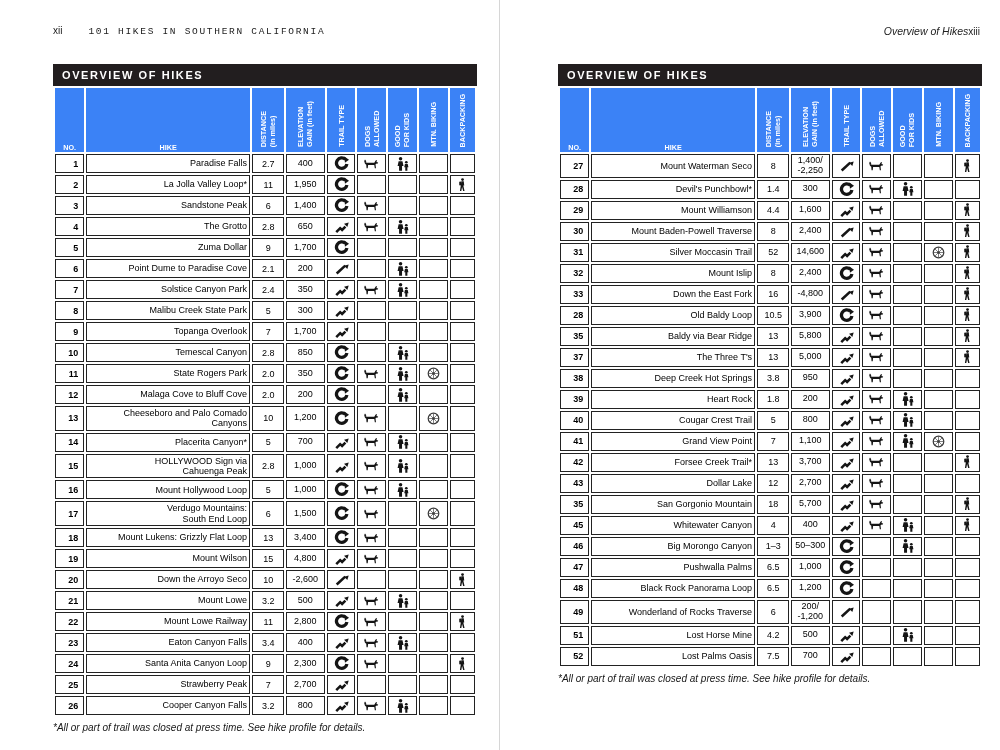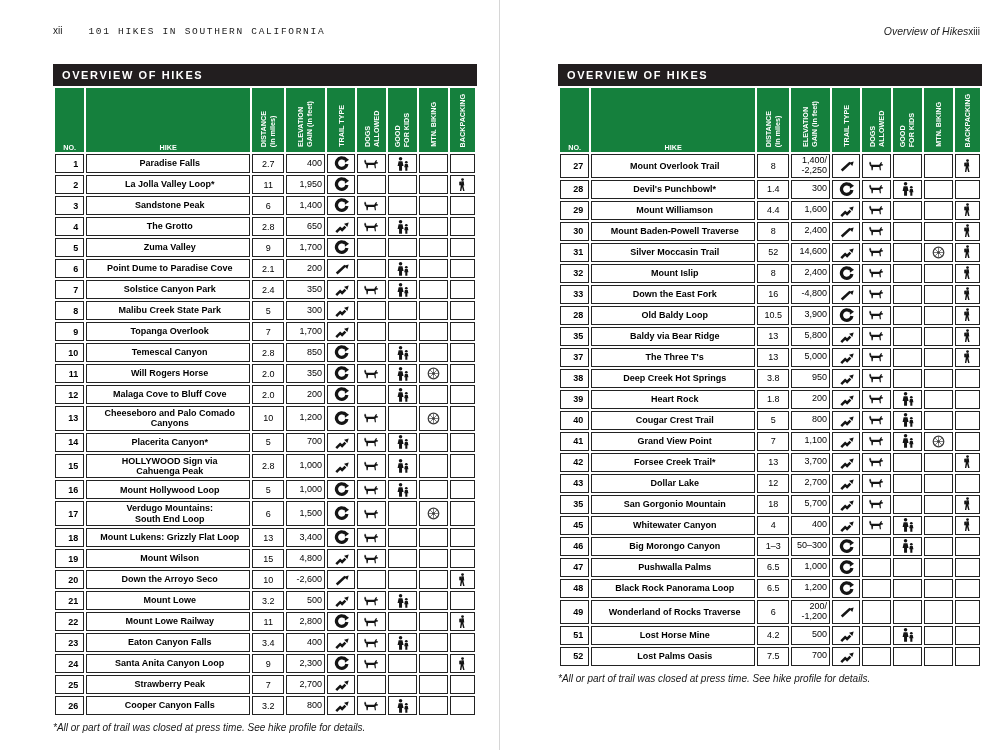--- a/index.html
+++ b/index.html
@@ -13,33 +13,33 @@
   .runhead.right{justify-content:flex-end;left:58px;}
   .rh-title-caps{margin-left:26px;font-size:9.5px;letter-spacing:1.7px;color:#222;font-family:Liberation Mono, monospace;}
   .rh-title-italic{font-style:italic;font-size:10.5px;color:#222;}
   .folio{font-size:10px;color:#222;}
   .runhead.right .folio{}
   .table-block{position:absolute;top:64px;left:40px;width:424px;}
   .page-right .table-block{left:58px;}
   .title-bar{background:#221e1f;color:#fff;font-weight:bold;font-size:11px;letter-spacing:1.6px;
              padding:5px 8px 5px 9px;}
   table.hikes{width:424px;border-collapse:separate;border-spacing:2px;table-layout:fixed;}
-  table.hikes th{background:#15803d;color:#fff;font-size:7.2px;font-weight:bold;
+  table.hikes th{background:#3b82f6;color:#fff;font-size:7.2px;font-weight:bold;
                  vertical-align:bottom;height:62px;padding:0;text-align:center;}
   th.hcell{text-align:left;padding:0 0 4px 4px;}
   .vlabel{display:inline-block;writing-mode:vertical-rl;transform:rotate(180deg);
           white-space:pre-line;line-height:1.3;padding:3px 0;text-align:left;}
   table.hikes td{border:1px solid #222;background:#fff;height:15px;font-size:9px;
                  color:#000;vertical-align:middle;overflow:hidden;}
   td.tint{background:#dfebd8;}
   td.c-no{font-weight:bold;text-align:right;padding-right:5px;font-size:8.8px;}
-  td.c-hike{font-weight:bold;text-align:center;padding:1px 2px 1px 5px;font-size:9px;
+  td.c-hike{font-weight:normal;text-align:right;padding:1px 2px 1px 5px;font-size:9px;
             white-space:pre-line;line-height:1.15;}
   td.c-dist{text-align:center;}
-  td.c-elev{text-align:right;padding-right:2px;white-space:pre-line;line-height:1.1;}
+  td.c-elev{text-align:center;padding-right:2px;white-space:pre-line;line-height:1.1;}
   td.c-icon{text-align:center;padding:0;}
   td.c-icon svg{display:inline-block;vertical-align:middle;}
   .footnote{margin:5px 0 0 0;font-size:10px;font-style:italic;color:#161616;}
 </style>
 </head>
 <body>
 
 <div class="spread">
   <div class="gutter"></div>
 
@@ -150,21 +150,21 @@
     <circle cx="5.2" cy="2.1" r="2" fill="#151515"></circle>
     <path fill="#151515" d="M3 4.9 L7.4 4.9 L8.6 10.2 L6.9 10.2 L6.9 15.6 L3.5 15.6 L3.5 10.2 L1.8 10.2 Z"></path>
     <circle cx="11.8" cy="6" r="1.55" fill="#151515"></circle>
     <path fill="#151515" d="M10.2 7.9 L13.4 7.9 L14.2 11.7 L13 11.7 L13 15.6 L10.6 15.6 L10.6 11.7 L9.4 11.7 Z"></path>
                 </svg></td>
               <td class="c-icon "></td>
               <td class="c-icon tint"></td>
             </tr>
             <tr>
               <td class="c-no">5</td>
-              <td class="c-hike">Zuma Valley</td>
+              <td class="c-hike">Zuma Dollar</td>
               <td class="c-dist tint">9</td>
               <td class="c-elev">1,700</td>
               <td class="c-icon tint"><svg width="15" height="15" viewBox="0 0 20 20">
     <path d="M15.2 4.5 A7 7 0 1 0 17.2 10.6" fill="none" stroke="#151515" stroke-width="4.4"></path>
     <polygon points="13.8,0.6 20,4.9 14.6,8.9" fill="#151515"></polygon>
                 </svg></td>
               <td class="c-icon "></td>
               <td class="c-icon tint"></td>
               <td class="c-icon "></td>
               <td class="c-icon tint"></td>
@@ -251,21 +251,21 @@
     <circle cx="5.2" cy="2.1" r="2" fill="#151515"></circle>
     <path fill="#151515" d="M3 4.9 L7.4 4.9 L8.6 10.2 L6.9 10.2 L6.9 15.6 L3.5 15.6 L3.5 10.2 L1.8 10.2 Z"></path>
     <circle cx="11.8" cy="6" r="1.55" fill="#151515"></circle>
     <path fill="#151515" d="M10.2 7.9 L13.4 7.9 L14.2 11.7 L13 11.7 L13 15.6 L10.6 15.6 L10.6 11.7 L9.4 11.7 Z"></path>
                 </svg></td>
               <td class="c-icon "></td>
               <td class="c-icon tint"></td>
             </tr>
             <tr>
               <td class="c-no">11</td>
-              <td class="c-hike">Will Rogers Horse</td>
+              <td class="c-hike">State Rogers Park</td>
               <td class="c-dist tint">2.0</td>
               <td class="c-elev">350</td>
               <td class="c-icon tint"><svg width="15" height="15" viewBox="0 0 20 20">
     <path d="M15.2 4.5 A7 7 0 1 0 17.2 10.6" fill="none" stroke="#151515" stroke-width="4.4"></path>
     <polygon points="13.8,0.6 20,4.9 14.6,8.9" fill="#151515"></polygon>
                 </svg></td>
               <td class="c-icon "><svg width="17" height="12" viewBox="0 0 22 15">
     <path fill="#151515" d="M2.6 1.8 L4.3 3.9 L3.4 5.3 C3.8 5.6 4.5 5.8 5.3 5.8 L14.6 5.8 L16.4 2.9 L17.5 2.2 L18.1 3.4 L17.3 5 L19.6 5.6 L19.2 6.8 L16.9 7.1 L16.2 8.2 L16.8 13 L15.3 13 L14.6 8.8 L6.6 8.8 L6.1 13 L4.6 13 L4.2 8.4 C3 7.8 2.2 6.9 2.1 5.7 C1.4 4.6 1.6 3 2.6 1.8 Z"></path>
                 </svg></td>
               <td class="c-icon tint"><svg width="14" height="14" viewBox="0 0 16 16">
@@ -610,21 +610,21 @@
               <th><span class="vlabel">DOGS ALLOWED</span></th>
               <th><span class="vlabel">GOOD
 FOR KIDS</span></th>
               <th><span class="vlabel">MTN. BIKING</span></th>
               <th><span class="vlabel">BACKPACKING</span></th>
             </tr>
           </thead>
         <tbody>
             <tr>
               <td class="c-no">27</td>
-              <td class="c-hike">Mount Overlook Trail</td>
+              <td class="c-hike">Mount Waterman Seco</td>
               <td class="c-dist tint">8</td>
               <td class="c-elev">1,400/
 -2,250</td>
               <td class="c-icon tint"><svg width="15" height="15" viewBox="0 0 20 20">
     <path d="M3.6 16.6 L15 6.2" fill="none" stroke="#151515" stroke-width="3.4"></path>
     <polygon points="19.6,4.6 13.4,6.2 17.8,10.8" fill="#151515"></polygon>
                 </svg></td>
               <td class="c-icon "><svg width="17" height="12" viewBox="0 0 22 15">
     <path fill="#151515" d="M2.6 1.8 L4.3 3.9 L3.4 5.3 C3.8 5.6 4.5 5.8 5.3 5.8 L14.6 5.8 L16.4 2.9 L17.5 2.2 L18.1 3.4 L17.3 5 L19.6 5.6 L19.2 6.8 L16.9 7.1 L16.2 8.2 L16.8 13 L15.3 13 L14.6 8.8 L6.6 8.8 L6.1 13 L4.6 13 L4.2 8.4 C3 7.8 2.2 6.9 2.1 5.7 C1.4 4.6 1.6 3 2.6 1.8 Z"></path>
                 </svg></td>

